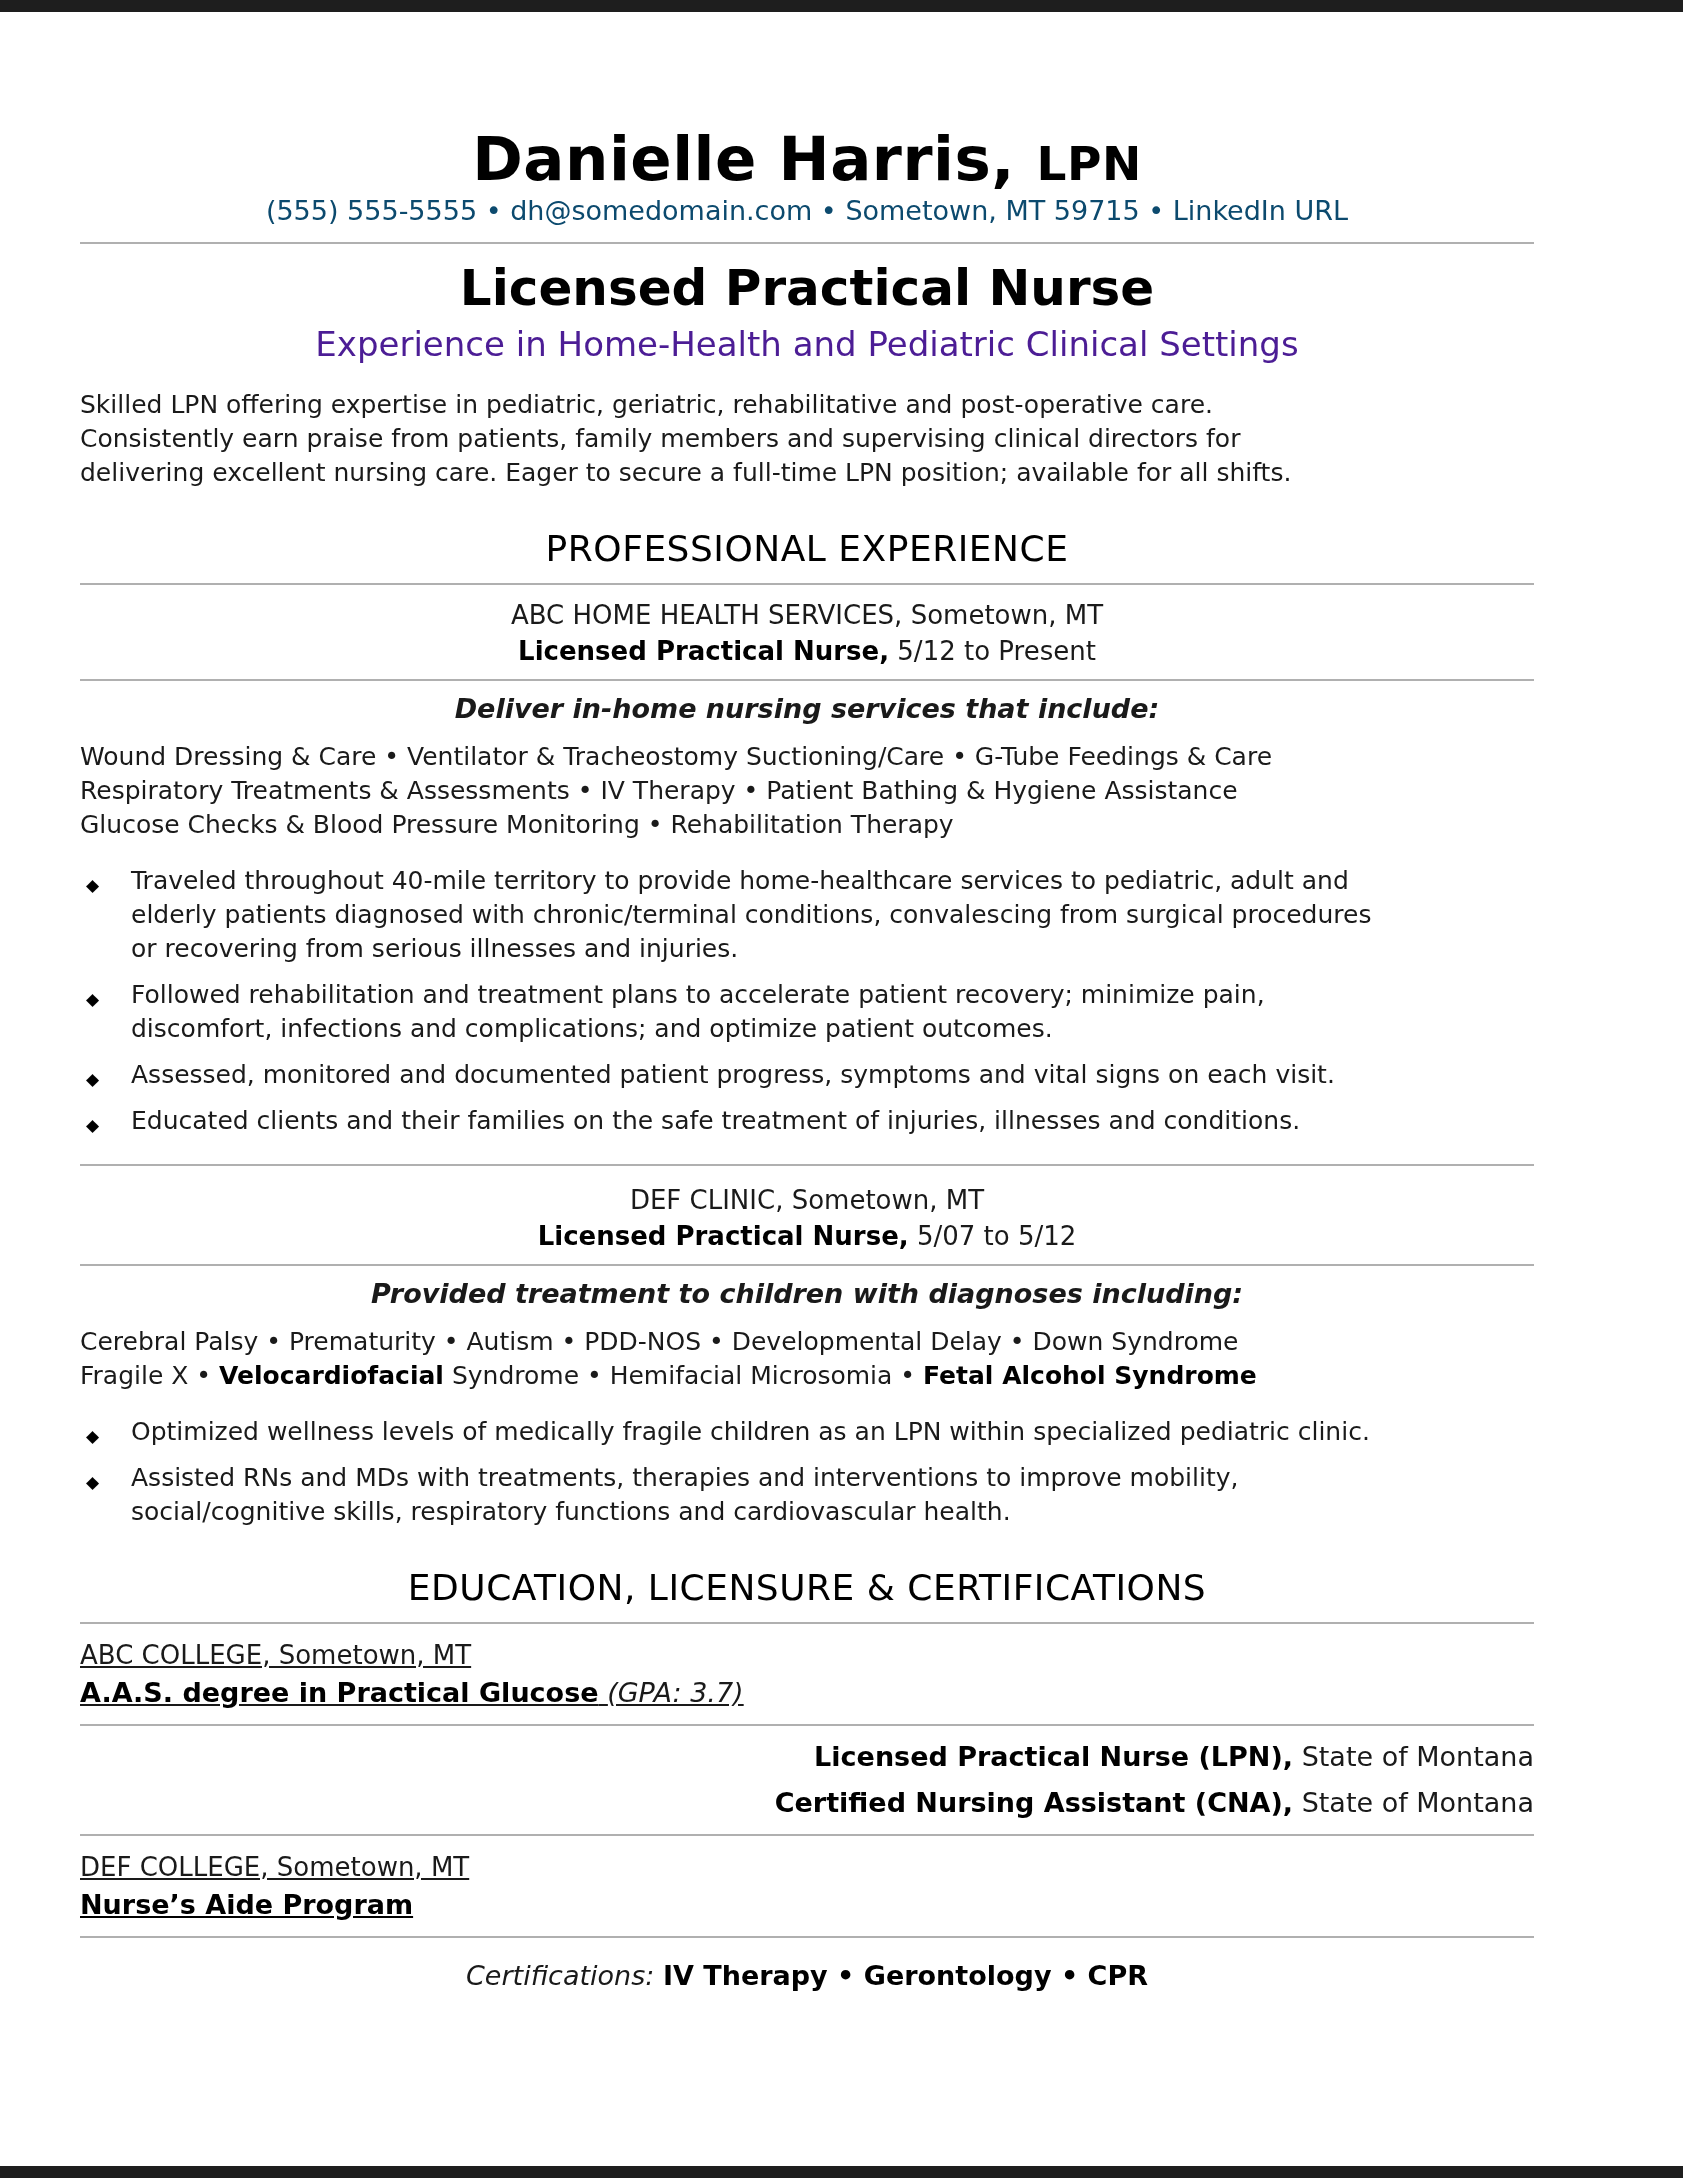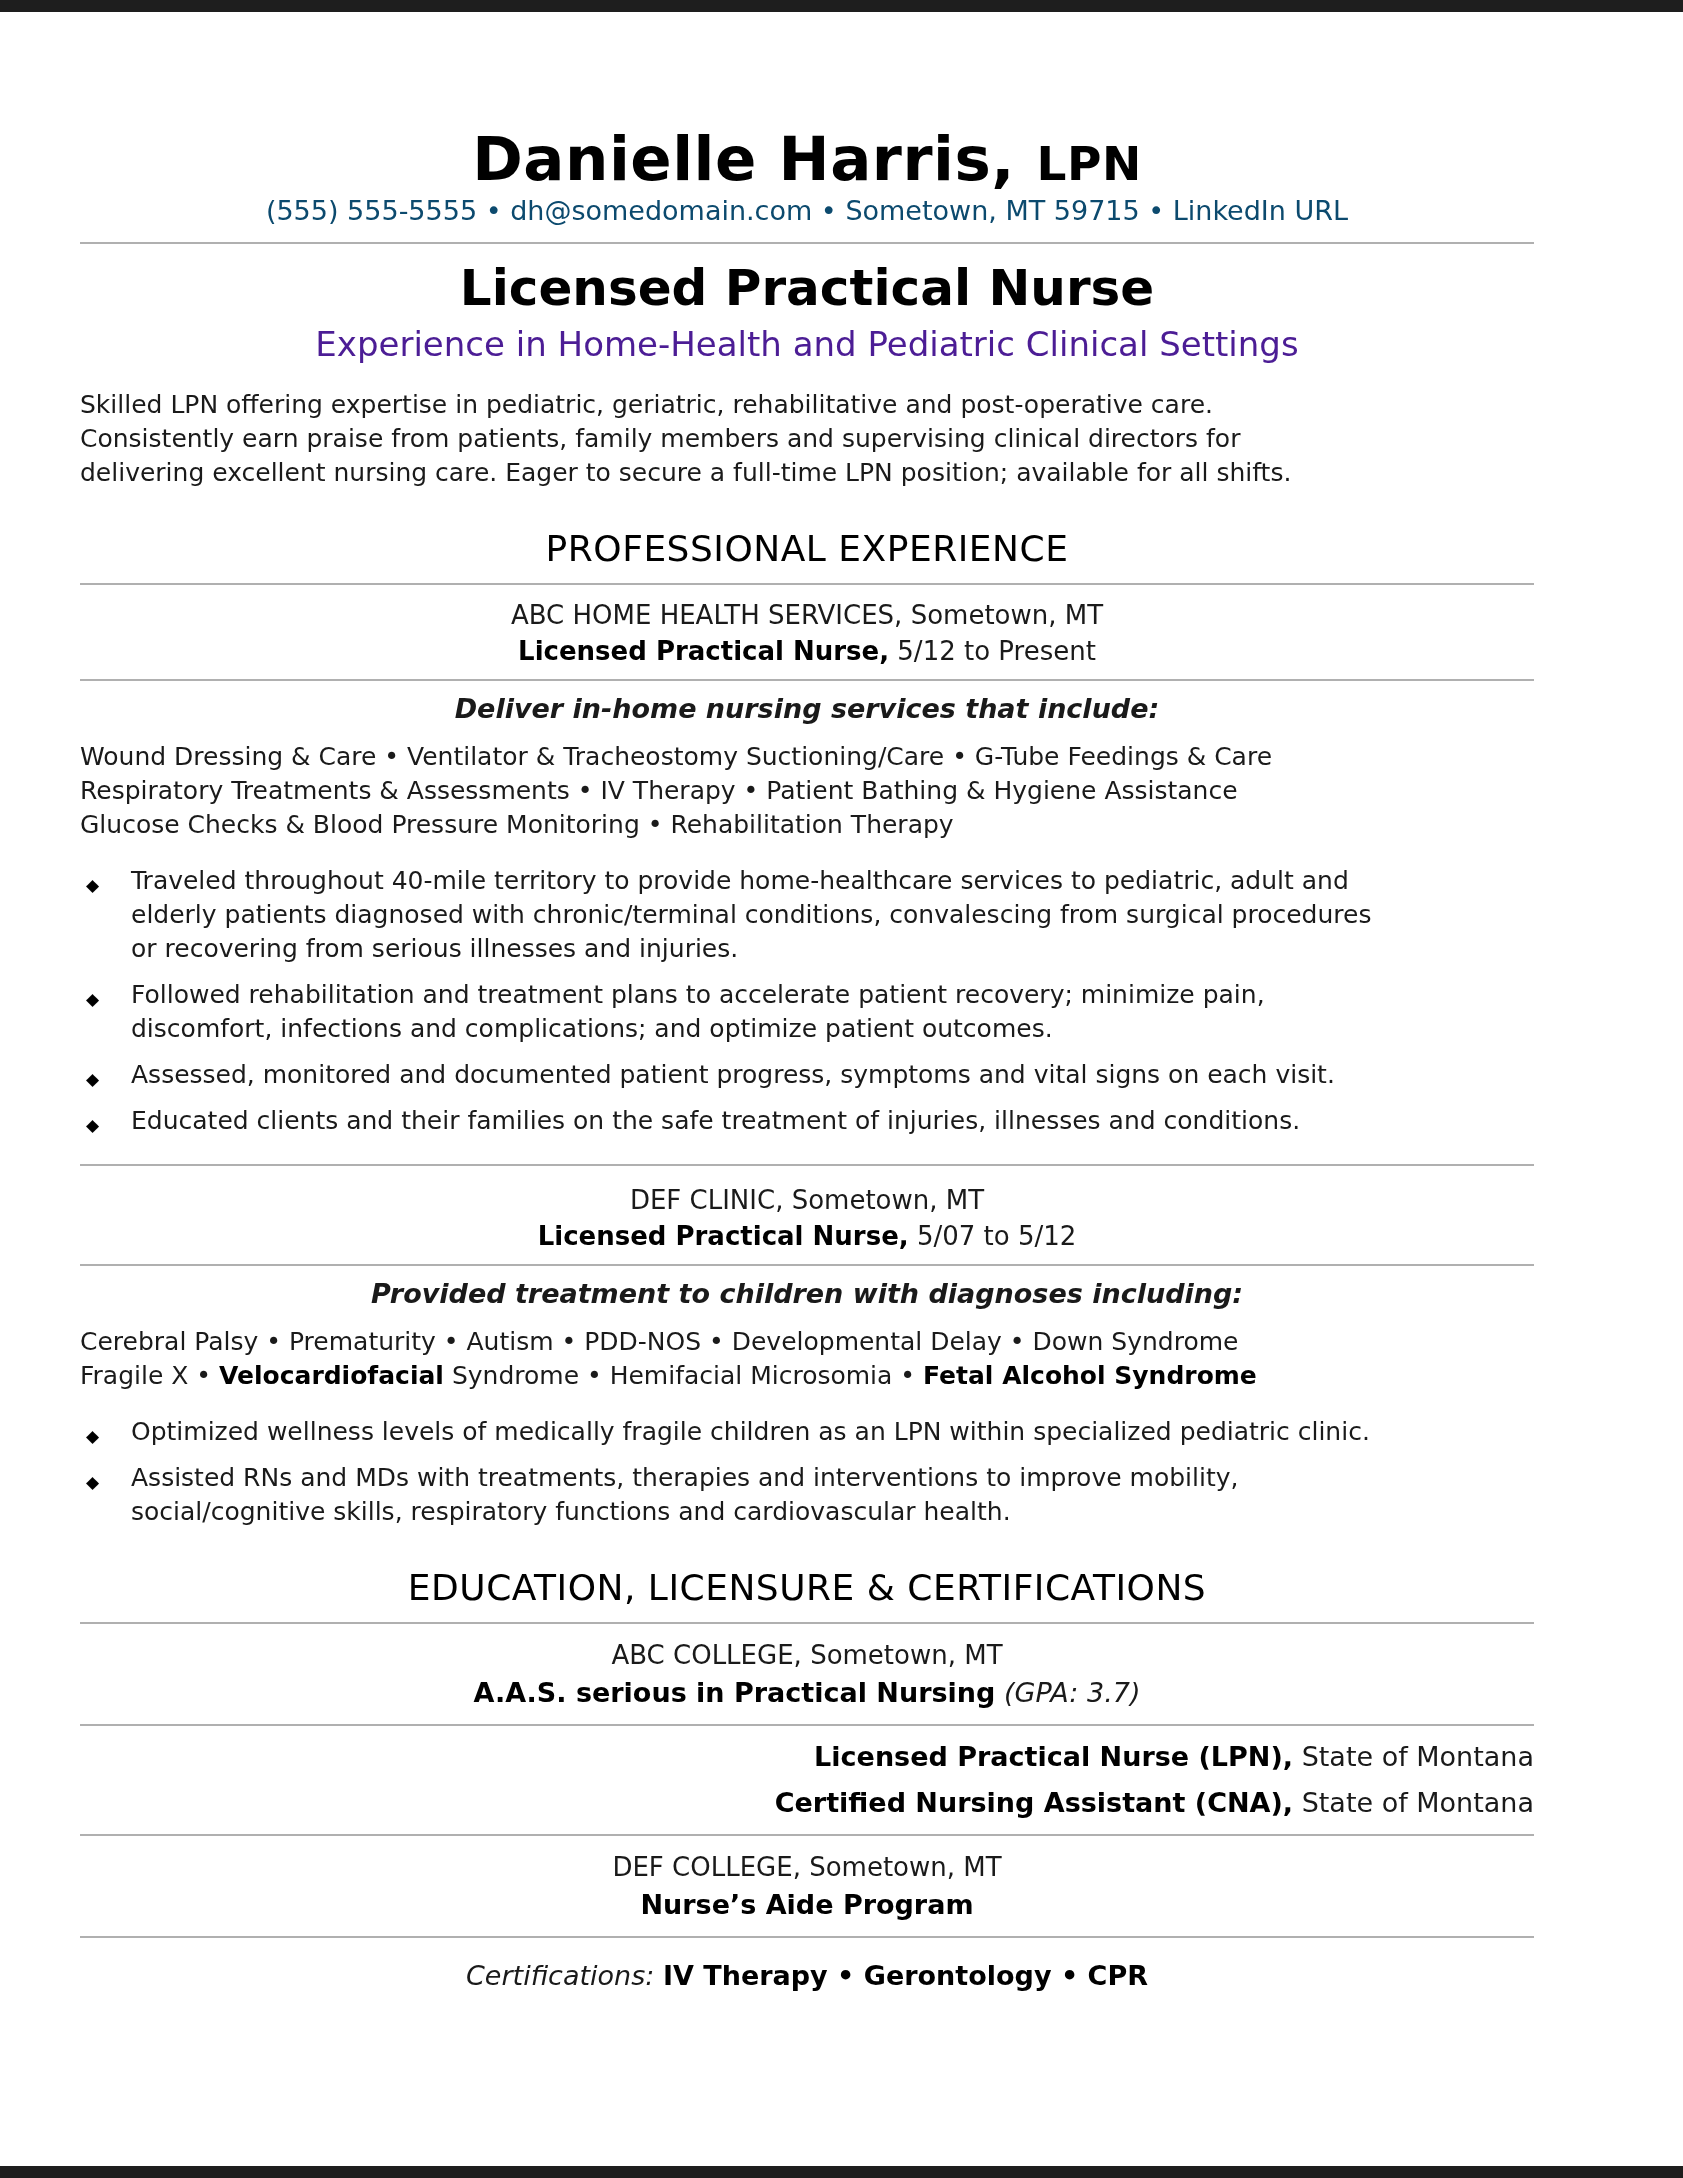--- a/index.html
+++ b/index.html
@@ -106,21 +106,21 @@
     max-width: 1307px;
   }
   ul.bullets .diamond {
     position: absolute;
     left: 6px;
     top: 4px;
     font-size: 17px;
     color: #000;
   }
 
-  .center-line { text-align: center; font-size: 26px; line-height: 38px; }
+  .center-line { text-align: left; font-size: 26px; line-height: 38px; text-decoration: underline; }
   .center-line.emph { font-size: 27px; }
   .license-line { text-align: right; font-size: 27px; line-height: 38px; margin: 8px 0; }
   .licenses { margin: 10px 0; }
   .cert-line { text-align: center; font-size: 27px; margin-top: 22px; }
 
   .b { font-weight: bold; color: #000; }
   .i { font-style: italic; }
 </style>
 </head>
 <body>
@@ -187,21 +187,21 @@
       <li><span class="diamond">◆</span><span>Optimized wellness levels of medically fragile children as an LPN within specialized pediatric clinic.</span></li>
       <li><span class="diamond">◆</span><span>Assisted RNs and MDs with treatments, therapies and interventions to improve mobility, social/cognitive skills, respiratory functions and cardiovascular health.</span></li>
     </ul>
   </section>
 
   <h3 class="section-heading">EDUCATION, LICENSURE &amp; CERTIFICATIONS</h3>
   <hr class="rule">
 
   <section>
     <div class="center-line">ABC COLLEGE, Sometown, MT</div>
-    <div class="center-line emph"><span class="b">A.A.S. serious in Practical Nursing</span> <span class="i">(GPA: 3.7)</span></div>
+    <div class="center-line emph"><span class="b">A.A.S. degree in Practical Glucose</span> <span class="i">(GPA: 3.7)</span></div>
 
     <hr class="rule tight">
 
     <div class="licenses">
       <div class="license-line"><span class="b">Licensed Practical Nurse (LPN),</span> <span>State of Montana</span></div>
       <div class="license-line"><span class="b">Certified Nursing Assistant (CNA),</span> <span>State of Montana</span></div>
     </div>
 
     <hr class="rule tight">
 

